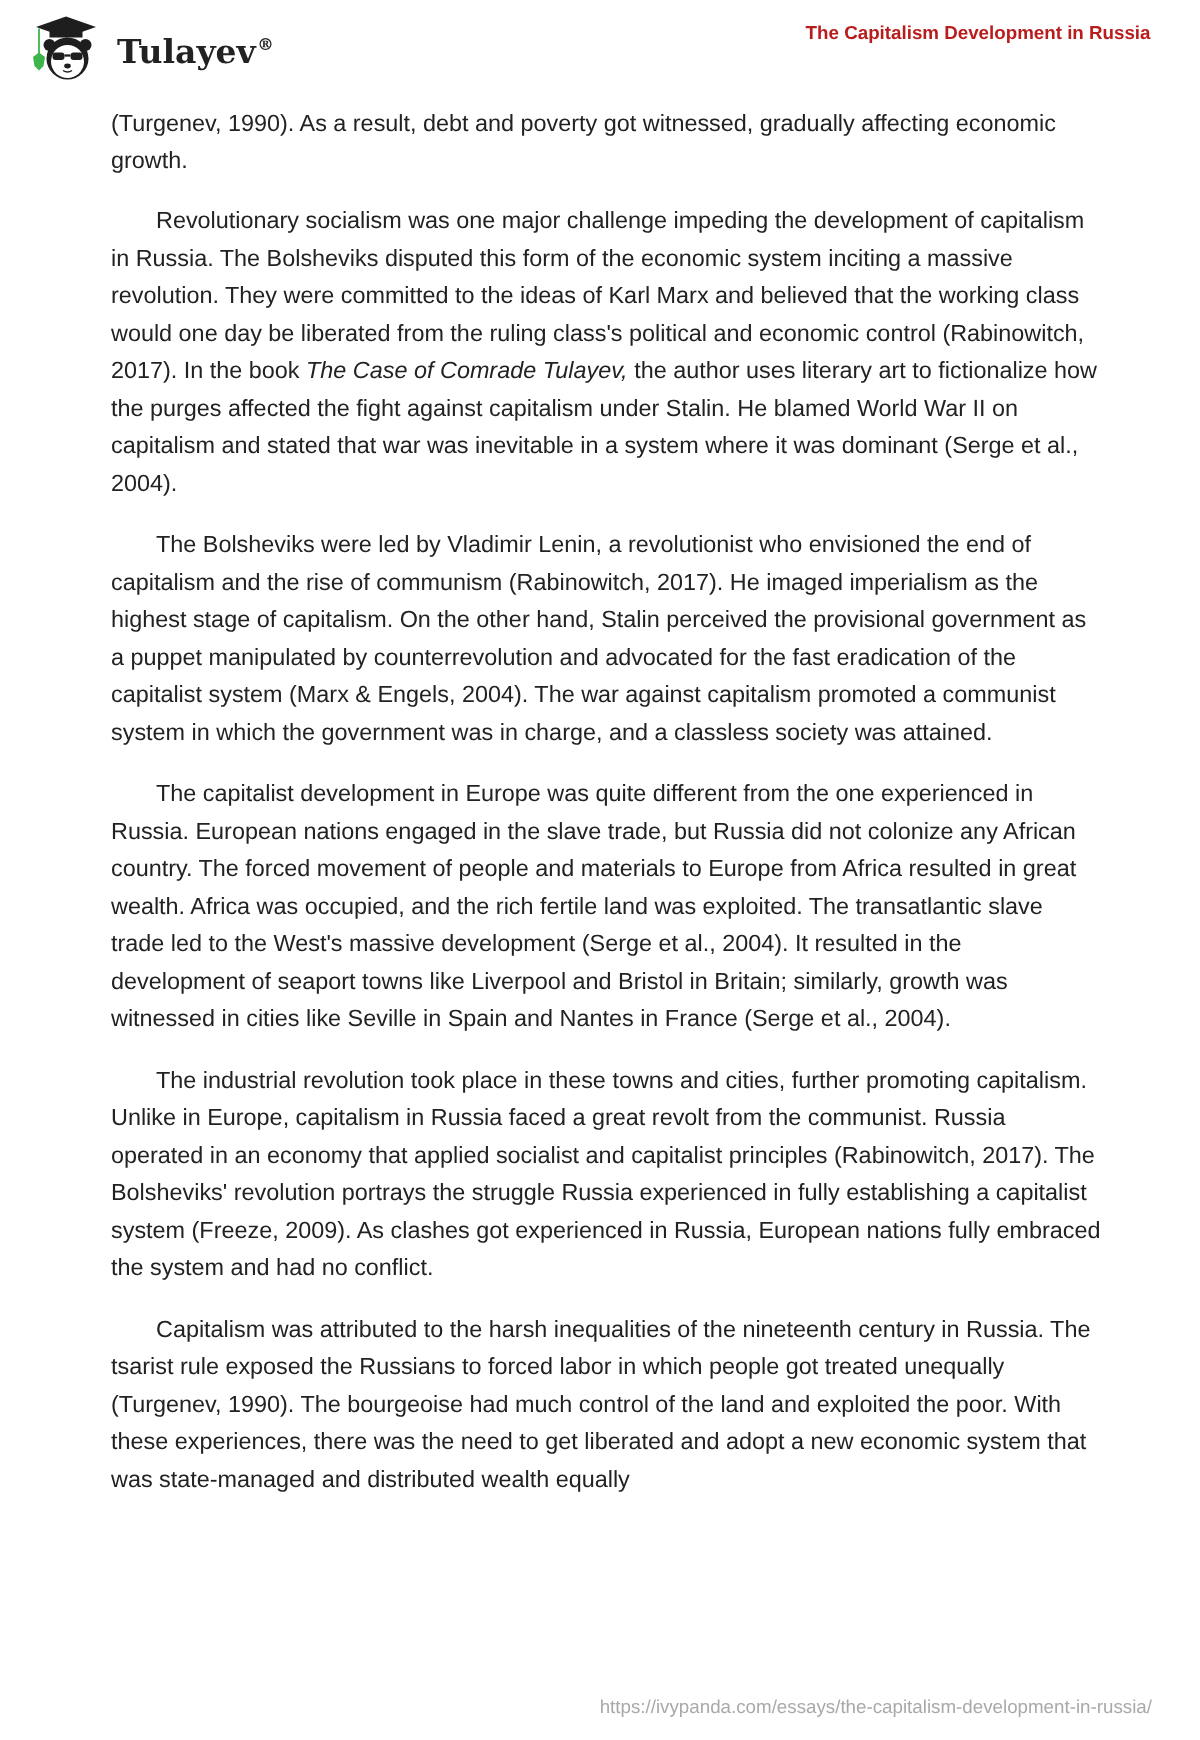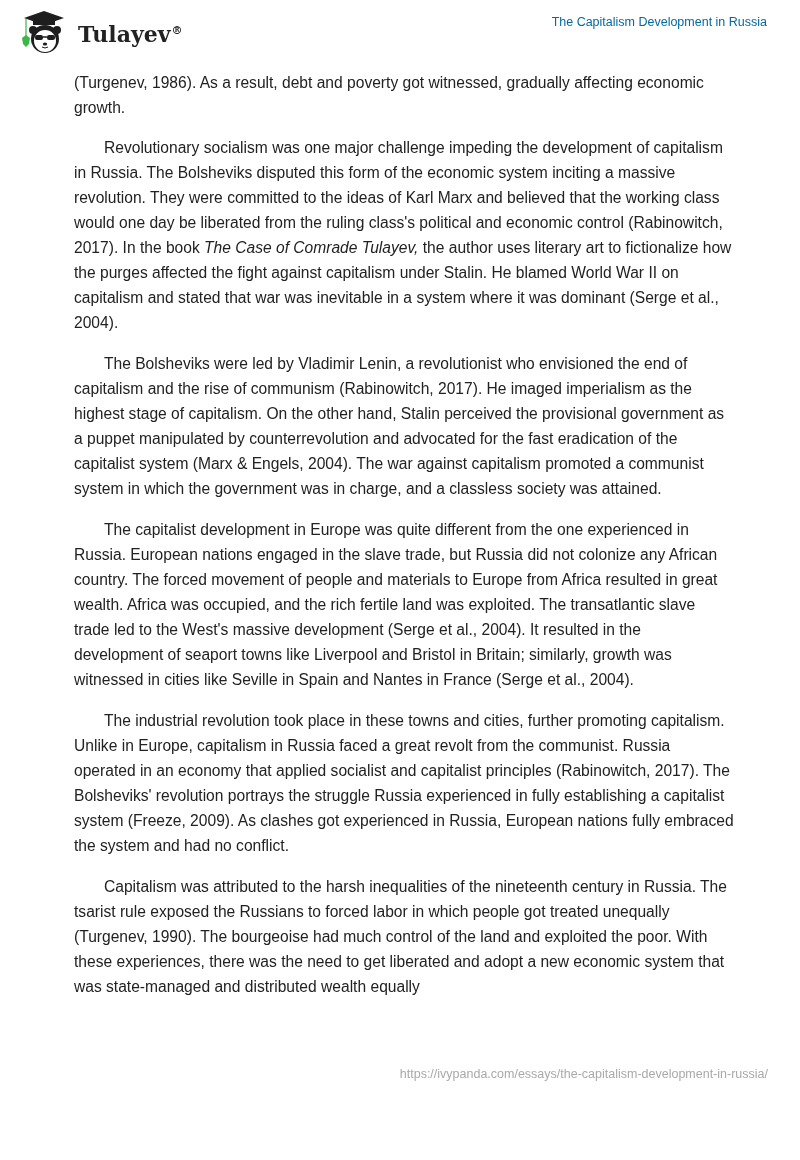--- a/index.html
+++ b/index.html
@@ -3,26 +3,26 @@
 <meta charset="utf-8">
 <style>
   html, body { margin: 0; padding: 0; background: #ffffff; }
   body { width: 800px; height: 1160px; position: relative; overflow: hidden;
          font-family: "Liberation Sans", sans-serif; color: #222; }
   .header { position: absolute; left: 0; top: 0; width: 800px; height: 62px; }
   .logo { position: absolute; left: 18px; top: 8px; display: flex; align-items: center; }
   .logo svg { width: 52px; height: 48px; }
   .logo-text { font-family: "DejaVu Serif", serif; font-weight: bold; font-size: 22px; color: #222; margin-left: 8px; letter-spacing: 0px; }
   .logo-text sup { font-size: 11px; font-weight: bold; vertical-align: super; margin-left: 1px; }
-  .doc-title { position: absolute; right: 33px; top: 15px; font-size: 12.5px; color: #0369a1; }
+  .doc-title { position: absolute; right: 33px; top: 15px; font-size: 12.5px; color: #b91c1c; font-weight: bold; }
   .content { position: absolute; left: 74px; top: 70px; width: 660px; }
   .content p { margin: 0 0 16px 0; font-size: 15.6px; line-height: 25px; color: #222; text-indent: 0; }
   .content p.indent { text-indent: 30px; }
   .content p.first { margin-bottom: 15px; }
-  .footer-url { position: absolute; right: 32px; top: 1067px; font-size: 12.5px; color: #a9a9a9; text-align: right; }
+  .footer-url { position: absolute; right: 32px; top: 1131px; font-size: 12.5px; color: #a9a9a9; text-align: right; }
   em { font-style: italic; }
 </style>
 </head>
 <body>
 
 <div class="header">
   <div class="logo">
     <span>
       <svg viewBox="0 0 52 48" xmlns="http://www.w3.org/2000/svg">
 
@@ -43,21 +43,21 @@
         <ellipse cx="27" cy="36" rx="2.2" ry="1.6" fill="#1e1e1e"></ellipse>
         <path d="M24,39 Q27,41 30,39" stroke="#1e1e1e" stroke-width="1" fill="none"></path>
       </svg>
     </span>
     <span class="logo-text"><span>Tulayev</span><sup>®</sup></span>
   </div>
   <div class="doc-title">The Capitalism Development in Russia</div>
 </div>
 
 <div class="content">
-  <p class="first">(Turgenev, 1986). As a result, debt and poverty got witnessed, gradually affecting economic growth.</p>
+  <p class="first">(Turgenev, 1990). As a result, debt and poverty got witnessed, gradually affecting economic growth.</p>
   <p class="indent"><span>Revolutionary socialism was one major challenge impeding the development of capitalism in Russia. The Bolsheviks disputed this form of the economic system inciting a massive revolution. They were committed to the ideas of Karl Marx and believed that the working class would one day be liberated from the ruling class's political and economic control (Rabinowitch, 2017). In the book </span><em>The Case of Comrade Tulayev,</em><span> the author uses literary art to fictionalize how the purges affected the fight against capitalism under Stalin. He blamed World War II on capitalism and stated that war was inevitable in a system where it was dominant (Serge et al., 2004).</span></p>
   <p class="indent">The Bolsheviks were led by Vladimir Lenin, a revolutionist who envisioned the end of capitalism and the rise of communism (Rabinowitch, 2017). He imaged imperialism as the highest stage of capitalism. On the other hand, Stalin perceived the provisional government as a puppet manipulated by counterrevolution and advocated for the fast eradication of the capitalist system (Marx &amp; Engels, 2004). The war against capitalism promoted a communist system in which the government was in charge, and a classless society was attained.</p>
   <p class="indent">The capitalist development in Europe was quite different from the one experienced in Russia. European nations engaged in the slave trade, but Russia did not colonize any African country. The forced movement of people and materials to Europe from Africa resulted in great wealth. Africa was occupied, and the rich fertile land was exploited. The transatlantic slave trade led to the West's massive development (Serge et al., 2004). It resulted in the development of seaport towns like Liverpool and Bristol in Britain; similarly, growth was witnessed in cities like Seville in Spain and Nantes in France (Serge et al., 2004).</p>
   <p class="indent">The industrial revolution took place in these towns and cities, further promoting capitalism. Unlike in Europe, capitalism in Russia faced a great revolt from the communist. Russia operated in an economy that applied socialist and capitalist principles (Rabinowitch, 2017). The Bolsheviks' revolution portrays the struggle Russia experienced in fully establishing a capitalist system (Freeze, 2009). As clashes got experienced in Russia, European nations fully embraced the system and had no conflict.</p>
   <p class="indent">Capitalism was attributed to the harsh inequalities of the nineteenth century in Russia. The tsarist rule exposed the Russians to forced labor in which people got treated unequally (Turgenev, 1990). The bourgeoise had much control of the land and exploited the poor. With these experiences, there was the need to get liberated and adopt a new economic system that was state-managed and distributed wealth equally</p>
 </div>
 
 <div class="footer-url">https://ivypanda.com/essays/the-capitalism-development-in-russia/</div>
 
 </body></html>

